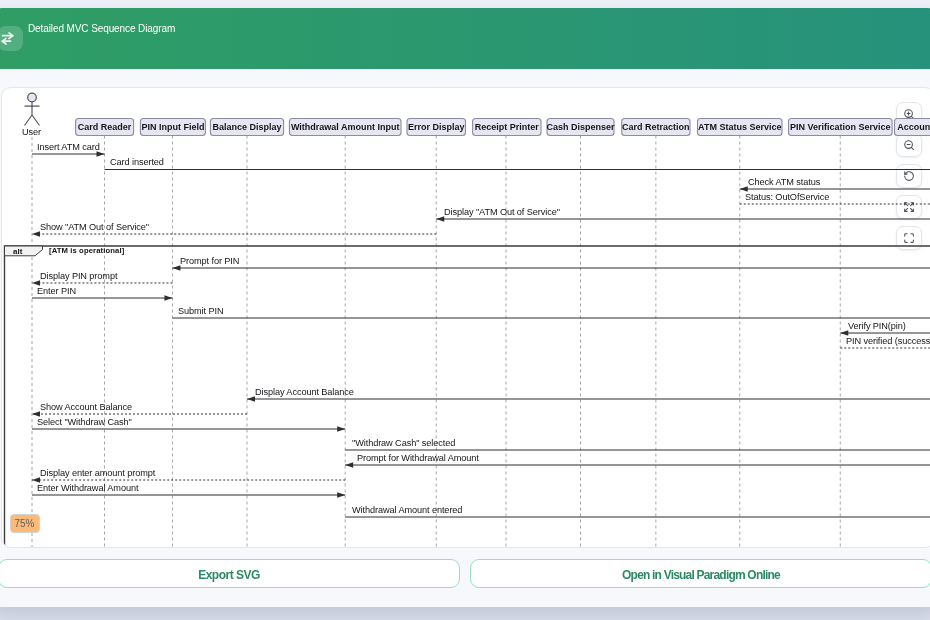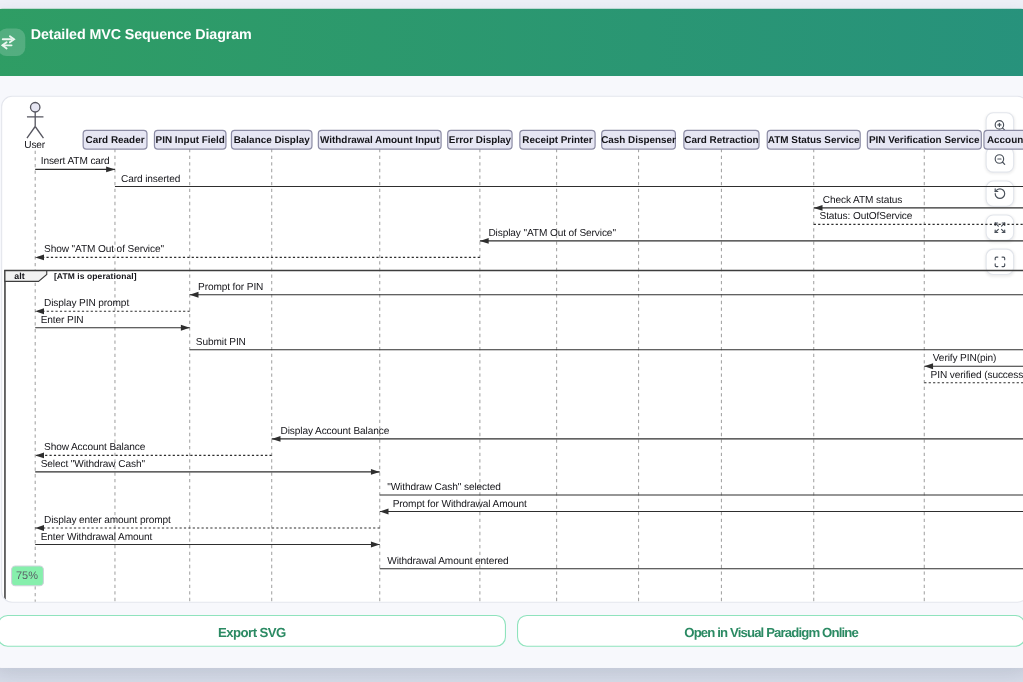--- a/index.html
+++ b/index.html
@@ -1,26 +1,26 @@
 <!DOCTYPE html>
 <html><head><meta charset="utf-8">
 <style>
 *{margin:0;padding:0;box-sizing:border-box}
 html,body{width:930px;height:620px;overflow:hidden;font-family:"Liberation Sans",sans-serif}
 body{background:linear-gradient(180deg,#eef1f8 0%,#e9edf6 55%,#dce1ed 100%);position:relative}
 .card{position:absolute;left:-10px;top:8px;width:950px;height:599px;background:#fff;border-radius:12px;box-shadow:0 8px 20px rgba(30,40,70,.15)}
 .hdr{position:absolute;left:0;top:0;width:100%;height:61px;background:linear-gradient(90deg,#2f9d64,#27927c);border-radius:12px 12px 0 0}
 .chip{position:absolute;left:8px;top:18px;width:24.5px;height:24.6px;background:rgba(255,255,255,.18);border-radius:8px}
-.title{position:absolute;left:38px;top:15px;font-size:13px;font-weight:bold;color:#fff;letter-spacing:-0.1px}
+.title{position:absolute;left:38px;top:15px;font-size:10px;font-weight:normal;color:#fff;letter-spacing:-0.1px}
 .subtitle{position:absolute;left:38px;top:37.5px;font-size:10.7px;color:#cbe8da}
 .panelwrap{position:absolute;left:0;top:61px;width:100%;height:538px;background:#f7f8fc;border-radius:0 0 12px 12px}
 .panel{position:absolute;left:11px;top:78.5px;width:934px;height:461px;background:#fff;border:1px solid #e4e6ed;border-radius:10px;overflow:hidden}
 .zbtn{position:absolute;left:893.5px;width:26px;height:24px;background:#fff;border:1px solid #e2e5eb;border-radius:7px;box-shadow:0 1px 2.5px rgba(0,0,0,.07);display:flex;align-items:center;justify-content:center}
 .diag{position:absolute;left:-1px;top:-1px}
-.badge{position:absolute;left:7.5px;top:426.5px;width:30px;height:19px;background:#86efac;border:1px solid #cfd3db;border-radius:4px;font-size:10px;color:#5a5f66;display:flex;align-items:center;justify-content:center}
+.badge{position:absolute;left:7.5px;top:426.5px;width:30px;height:19px;background:#fdba74;border:1px solid #cfd3db;border-radius:4px;font-size:10px;color:#5a5f66;display:flex;align-items:center;justify-content:center}
 .btnrow{position:absolute;left:8px;top:550.5px;width:934px;display:flex;gap:10px}
 .btn{flex:1;height:29.5px;background:#fff;border:1.5px solid #8fe3bd;border-radius:9px;color:#2b8a63;font-size:12px;font-weight:bold;display:flex;align-items:center;justify-content:center;padding-top:3px}
 </style></head>
 <body>
 <div class="card">
  <div class="hdr">
   <div class="chip"><svg width="24.5" height="24.6" viewBox="0 0 24.5 24.6">
           <g stroke="#eaf6ef" stroke-width="1.7" fill="none" stroke-linecap="round">
             <line x1="4.5" y1="9.7" x2="12.5" y2="9.7"></line>
             <path d="M11,6.9 L14.8,9.7 L11,12.5" fill="none"></path>

